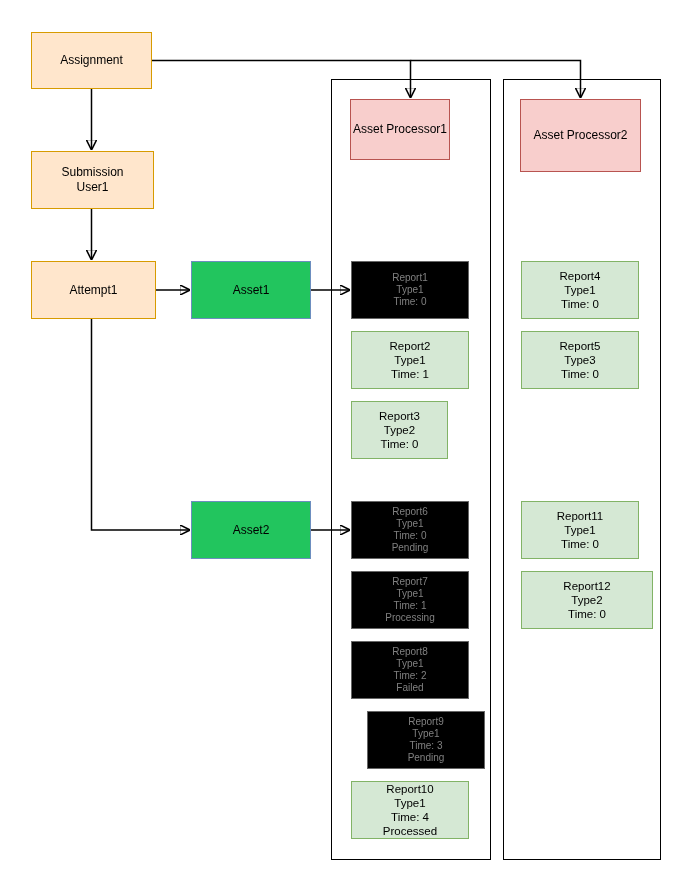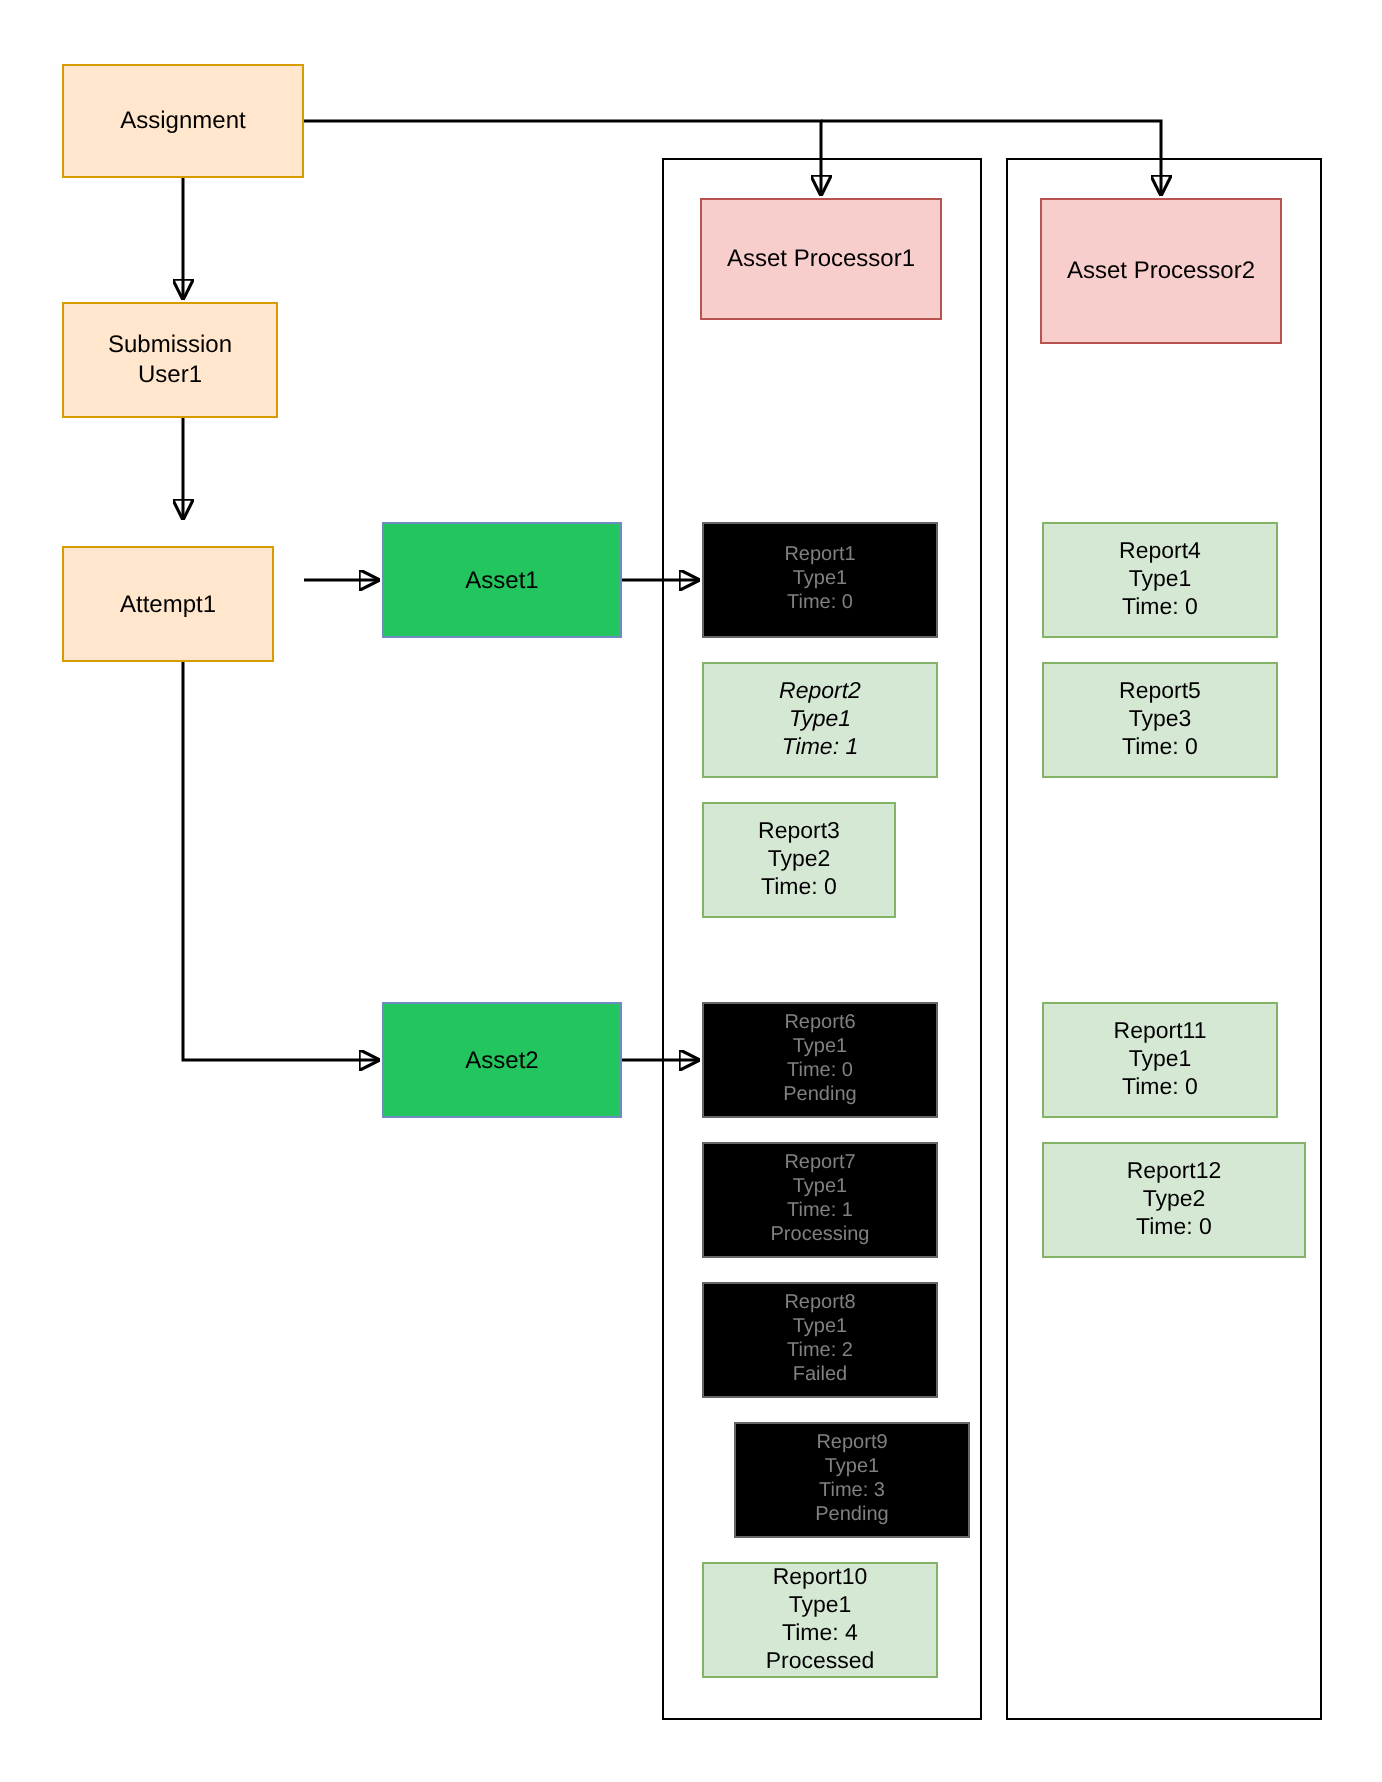--- a/index.html
+++ b/index.html
@@ -99,35 +99,35 @@
     <path d="M 311 290 L 349 290" marker-end="url(#arrow)"></path>
 
     <path d="M 311 530 L 349 530" marker-end="url(#arrow)"></path>
   </svg>
 
   <div class="container-box" style="left:331px; top:79px; width:160px; height:781px;"></div>
   <div class="container-box" style="left:503px; top:79px; width:158px; height:781px;"></div>
 
   <div class="node node-orange" style="left:31px; top:32px; width:121px; height:57px;">Assignment</div>
 
-  <div class="node node-orange" style="left:31px; top:151px; width:108px; height:58px;">Submission
+  <div class="node node-orange" style="left:31px; top:151px; width:123px; height:58px;">Submission
 User1</div>
 
-  <div class="node node-orange" style="left:31px; top:273px; width:106px; height:58px;text-align:right;">Attempt1</div>
+  <div class="node node-orange" style="left:31px; top:261px; width:125px; height:58px;text-align:right;">Attempt1</div>
 
   <div class="node node-blue" style="left:191px; top:261px; width:120px; height:58px;">Asset1</div>
 
   <div class="node node-blue" style="left:191px; top:501px; width:120px; height:58px;">Asset2</div>
 
-  <div class="node node-red" style="left:350px; top:99px; width:121px; height:61px;">Asset Processor1</div>
+  <div class="node node-red" style="left:350px; top:99px; width:100px; height:61px;">Asset Processor1</div>
 
   <div class="node node-gray" style="left:351px; top:261px; width:118px; height:58px;">Report1
 Type1
 Time: 0</div>
-  <div class="node node-green" style="left:351px; top:331px; width:118px; height:58px;font-style:italic;">Report2
+  <div class="node node-green" style="left:351px; top:331px; width:118px; height:58px;">Report2
 Type1
 Time: 1</div>
   <div class="node node-green" style="left:351px; top:401px; width:97px; height:58px;">Report3
 Type2
 Time: 0</div>
   <div class="node node-gray" style="left:351px; top:501px; width:118px; height:58px;">Report6
 Type1
 Time: 0
 Pending</div>
   <div class="node node-gray" style="left:351px; top:571px; width:118px; height:58px;">Report7

